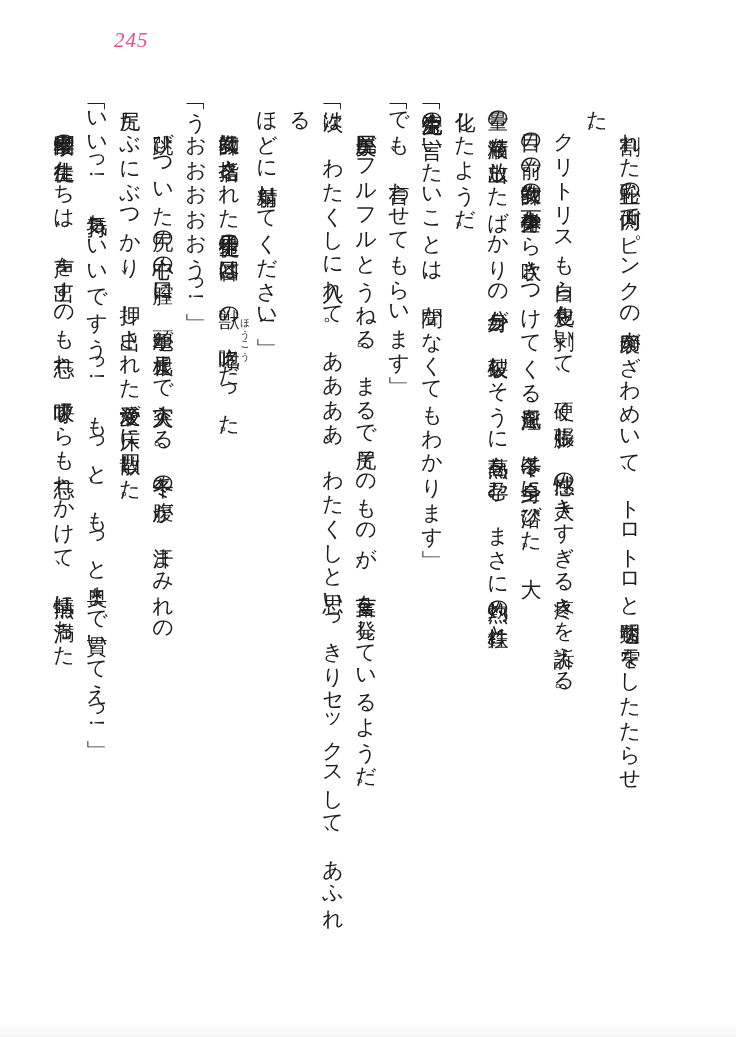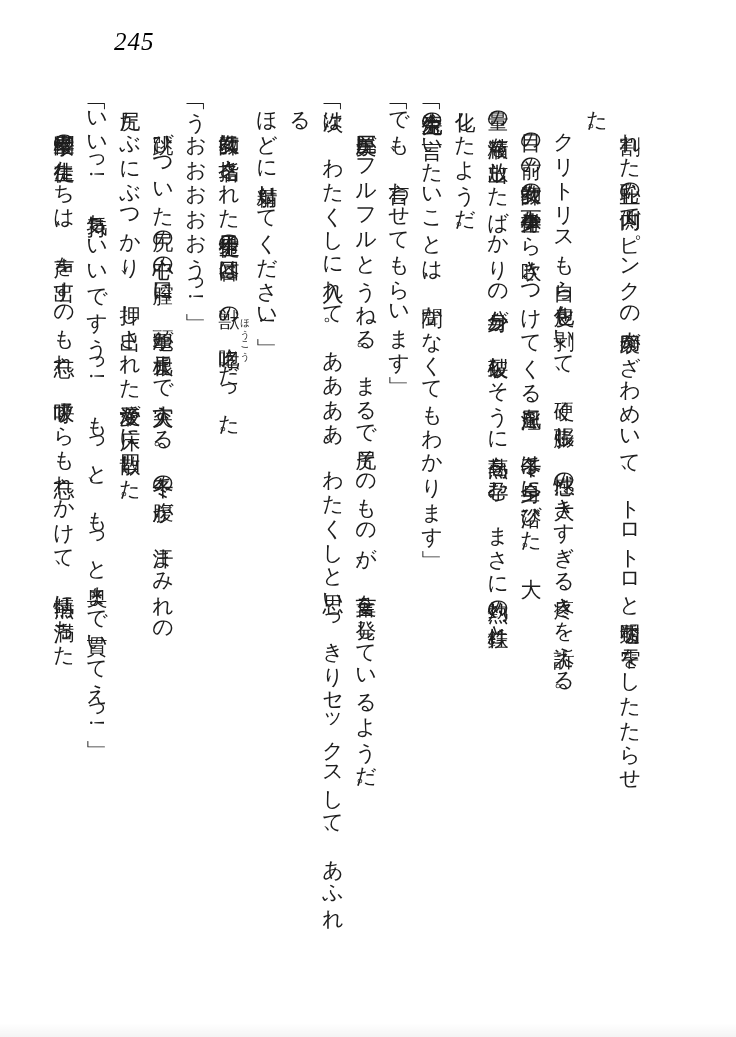--- a/index.html
+++ b/index.html
@@ -25,23 +25,23 @@
     bottom: 0;
     width: 100%;
     height: 14px;
     background: linear-gradient(to bottom, rgba(0,0,0,0) 0%, rgba(0,0,0,0.045) 100%);
     pointer-events: none;
   }
   .page-number {
     position: absolute;
     top: 28px;
     left: 114px;
-    font-size: 25px;
+    font-size: 21px;
     font-style: italic;
-    color: #000000;
+    color: #ec4899;
     letter-spacing: 1px;
   }
   .text-block {
     position: absolute;
     top: 96px;
     right: 90px;
     height: 842px;
     writing-mode: vertical-rl;
     text-orientation: mixed;
     font-size: 21px;

